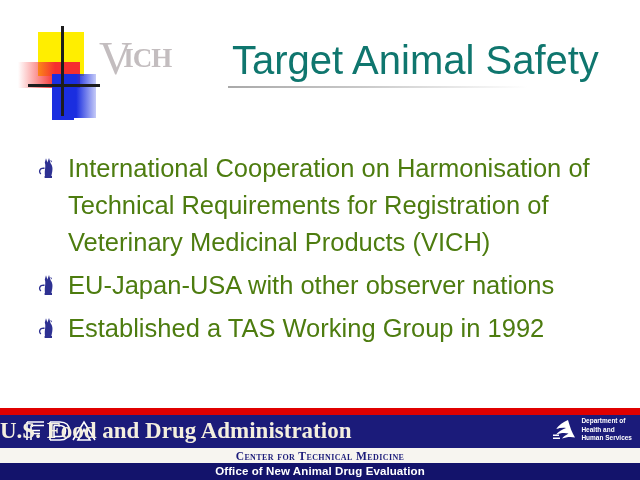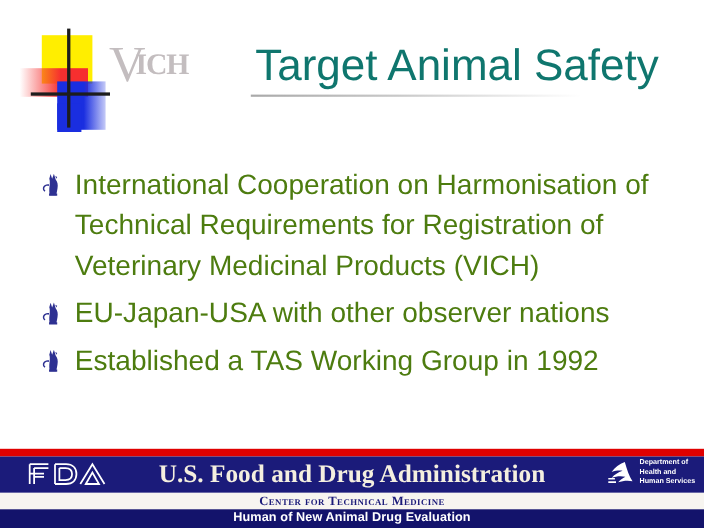--- a/index.html
+++ b/index.html
@@ -181,21 +181,21 @@
   .fda-logo {
     position: absolute;
     left: 24px; top: 11px;
     width: 74px; height: 24px;
   }
   .fda-logo svg { display: block; }
   .fda-title {
     position: absolute;
     left: 0; top: 10px;
     width: 640px;
-    text-align: center;
+    text-align: left;
     font-family: "Liberation Serif", serif;
     font-weight: 700;
     font-size: 23px;
     line-height: 26px;
     color: #f4efdf;
     letter-spacing: 0px;
   }
   .hhs {
     position: absolute;
     right: 8px;
@@ -333,16 +333,16 @@
         </svg>
       </span>
       <span class="hhs-text">
         <span>Department of</span><br>
         <span>Health and</span><br>
         <span>Human Services</span>
       </span>
     </div>
 
     <div class="cvm">Center for Technical Medicine</div>
-    <div class="onade">Human of New Animal Drug Evaluation</div>
+    <div class="onade">Office of New Animal Drug Evaluation</div>
   </div>
 
 </div>
 
 </body></html>

